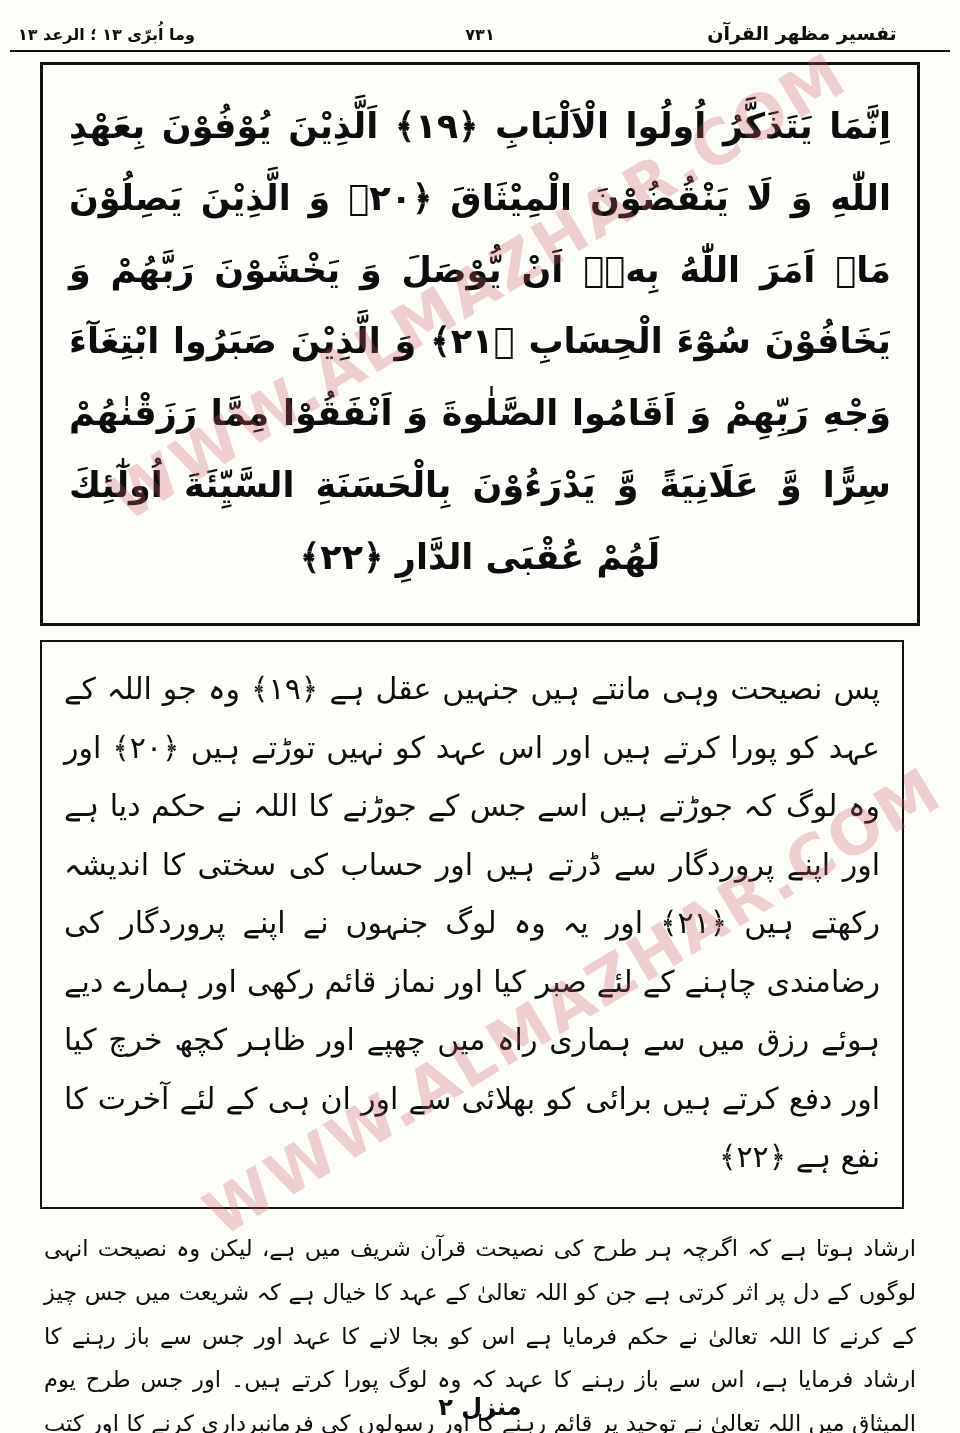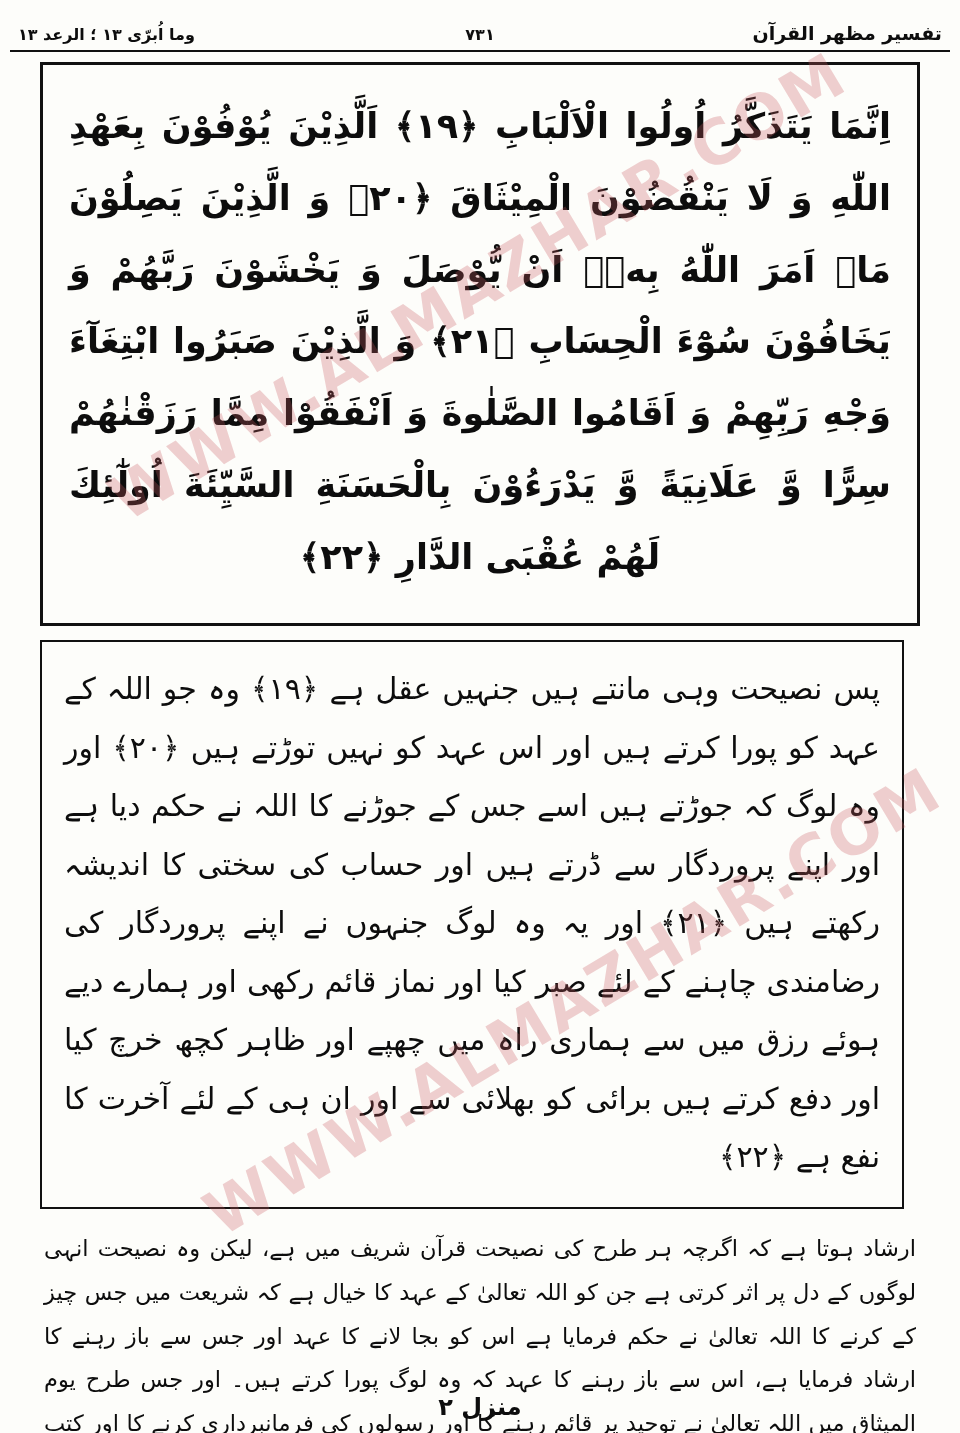--- a/index.html
+++ b/index.html
@@ -21,21 +21,21 @@
   
   .page-header {
     display: flex;
     justify-content: space-between;
     align-items: flex-end;
     padding: 22px 18px 4px 18px;
     font-size: 19px;
     font-weight: bold;
   }
   .page-header .hdr-side { width: 280px; }
-  .page-header .hdr-right { text-align: right; }
+  .page-header .hdr-right { text-align: center; }
   .page-header .hdr-left  { text-align: left; font-size: 16px; }
   .page-header .hdr-center {
     flex: 1;
     text-align: center;
     font-size: 16px;
     letter-spacing: 2px;
   }
   .header-rule {
     height: 0;
     border-top: 2px solid #111;

